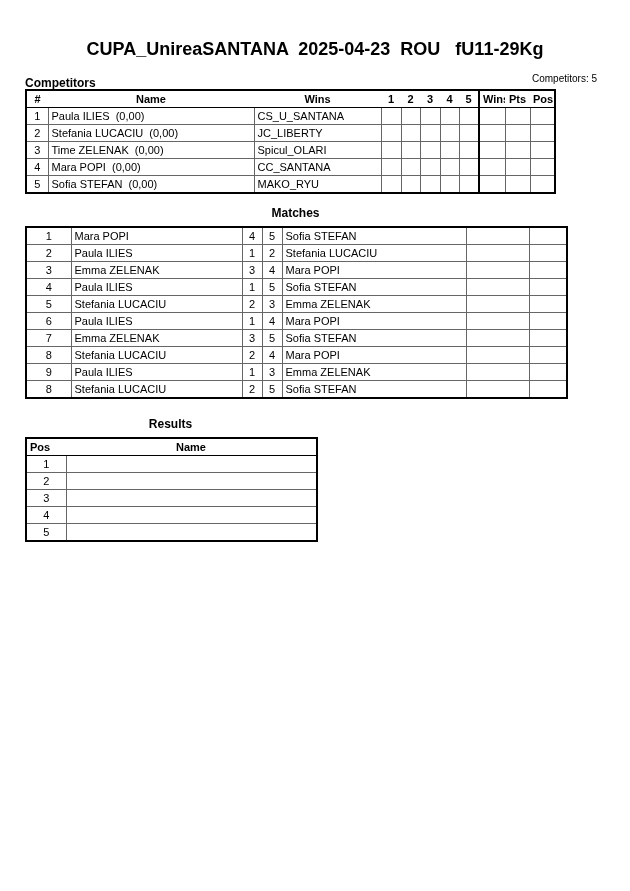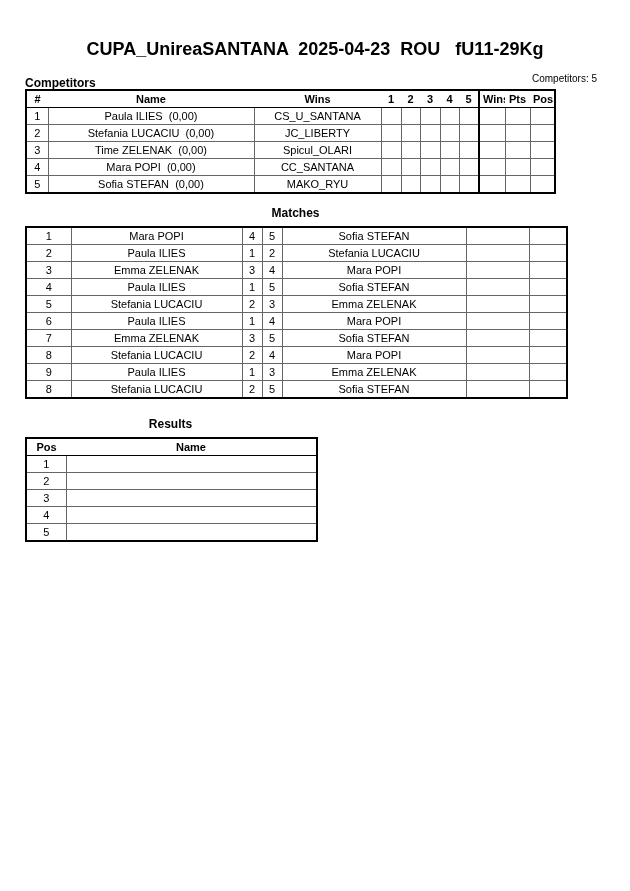--- a/index.html
+++ b/index.html
@@ -33,21 +33,21 @@
     font-size:11px; height:16px; line-height:16px;
     padding:0 3px; white-space:pre; overflow:hidden;
   }
   table.grid td { border:1px solid #666; }
   table.grid th {
     border:0 none; border-bottom:1px solid #000; font-weight:bold;
   }
   th.sep-r { border-right:1px solid #666; }
   .thick-l { border-left:2px solid #000 !important; }
   .ctr { text-align:center; }
-  .lft { text-align:center; }
+  .lft { text-align:left; }
   table.grid { margin-top:2px; }
 </style>
 </head>
 <body>
 
 <div class="doc-title">CUPA_UnireaSANTANA  2025-04-23  ROU   fU11-29Kg</div>
 
 <div class="comp-headrow">
   <span class="sec-label">Competitors</span>
   <span class="count-label">Competitors: 5</span>

